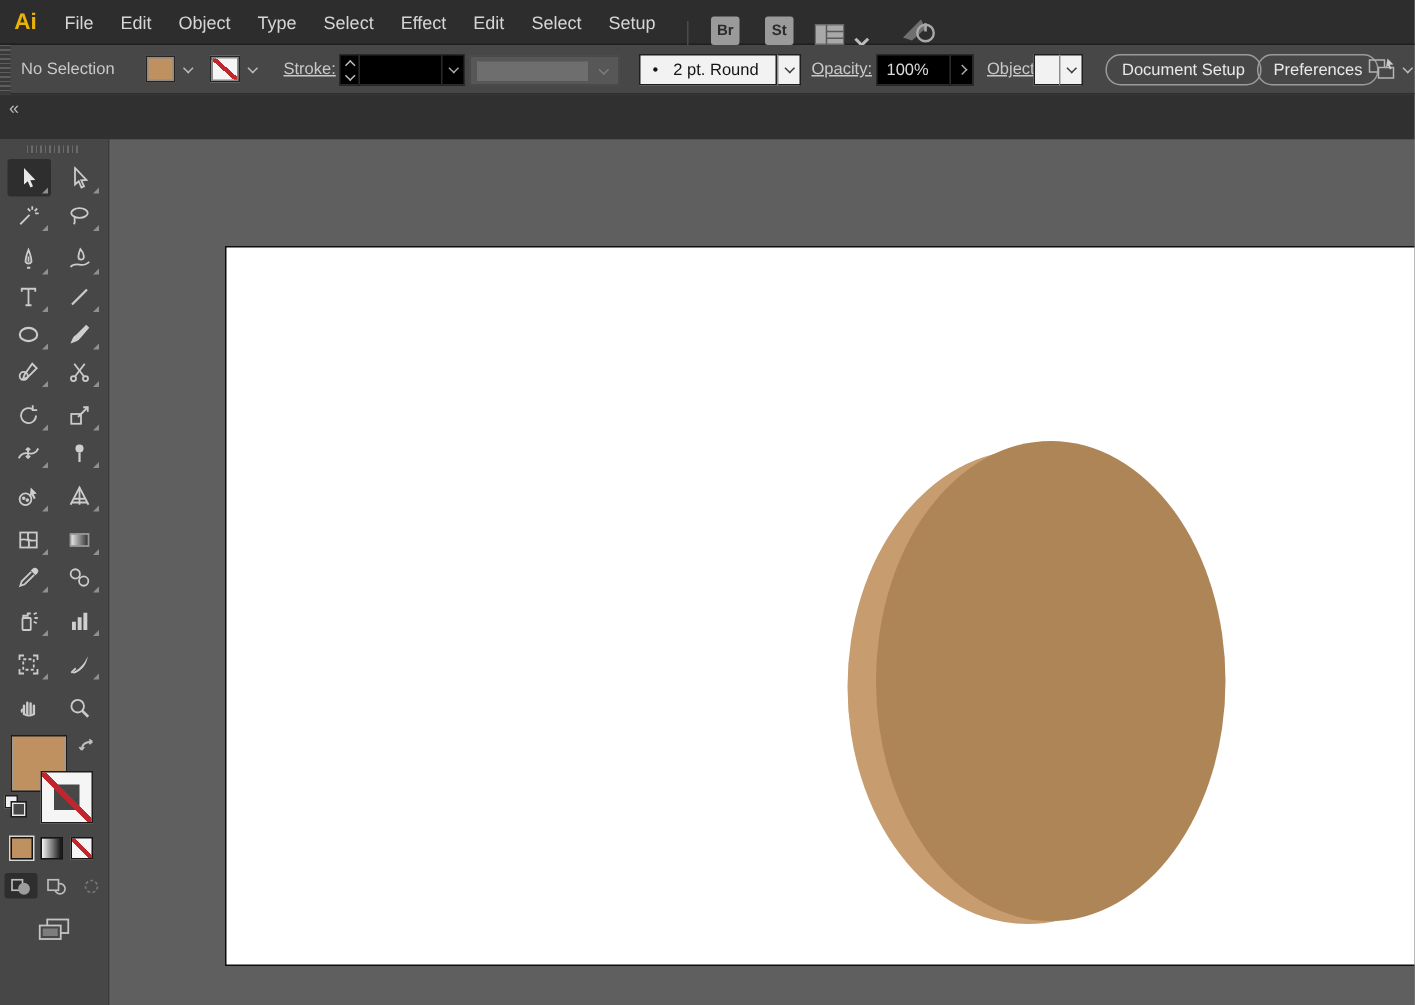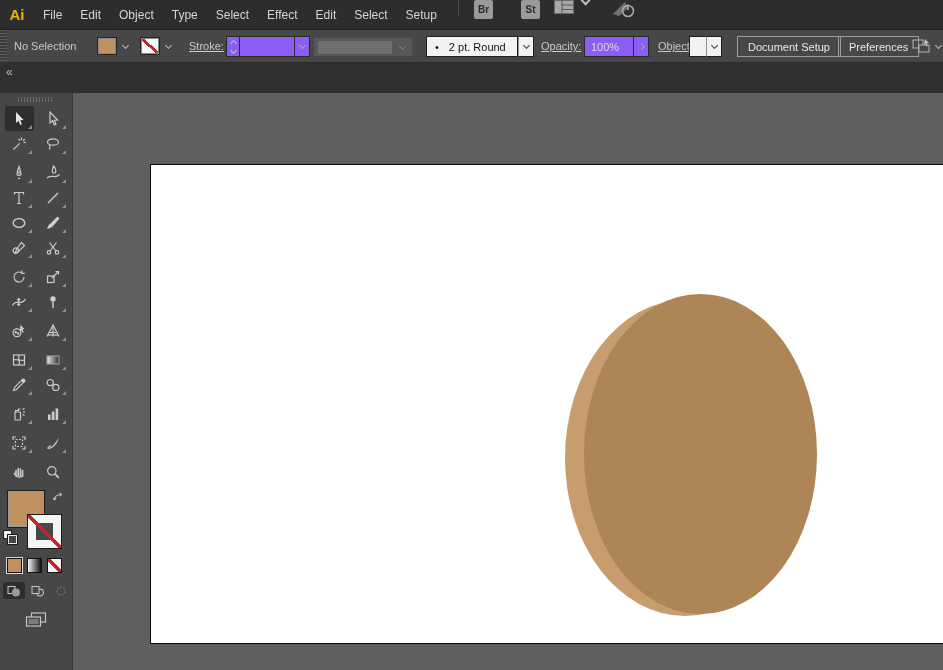--- a/index.html
+++ b/index.html
@@ -6,21 +6,21 @@
   html,body { width:943px; height:670px; overflow:hidden; background:#5f5f5f;
               font-family:"Liberation Sans", sans-serif; }
 
   
   #menubar { position:absolute; left:0; top:0; width:943px; height:30px;
              background:#2d2d2d; border-bottom:1px solid #1f1f1f;
              display:flex; align-items:center; }
   #logo { width:34px; height:30px; display:flex; align-items:center; justify-content:center;
           color:#eab308; font-size:15px; font-weight:bold; }
   .menu-item { color:#d6d6d6; font-size:12px; padding:0 9px; line-height:30px; cursor:default; }
-  #mb-right { position:absolute; left:452px; top:0; height:30px; display:flex; align-items:flex-start; }
+  #mb-right { position:absolute; left:452px; top:0; height:30px; display:flex; align-items:flex-end; }
   .mb-divider { width:1px; height:16px; background:#4a4a4a; margin:0 6px; }
   .sq-icon { width:19px; height:19px; background:#9a9a9a; border-radius:2px; color:#2b2b2b;
              font-size:10px; font-weight:bold; display:flex; align-items:center; justify-content:center;
              margin-left:9px; }
   .ws-icon { margin-left:14px; }
   .chev { width:7px; height:7px; border-right:2px solid #bdbdbd; border-bottom:2px solid #bdbdbd;
           transform:rotate(45deg); display:inline-block; }
   .chev.dark { border-color:#3c3c3c; }
   .chev.small { width:5px; height:5px; border-width:1.5px; }
   #mb-chev { margin-left:8px; margin-top:-3px; }
@@ -32,27 +32,27 @@
   #cb-grip { position:absolute; left:0; top:0; width:7px; height:33px;
              background:repeating-linear-gradient(to bottom,#5e5e5e 0 1px,#3a3a3a 1px 3px); }
   .cb-label { position:absolute; top:10px; font-size:11px; color:#c9c9c9; }
   .cb-label.link { text-decoration:underline; }
   .swatch-box { position:absolute; top:7px; width:20px; height:18px; border:1px solid #242424;
                 box-shadow:inset 0 0 0 1px #8a8a8a; }
   .swatch-none { background:#f5f5f5;
       background-image:linear-gradient(to top right, transparent 44%, #c0272d 44%, #c0272d 56%, transparent 56%); }
   .dd-chev-box { position:absolute; top:7px; width:14px; height:18px; display:flex;
                  align-items:center; justify-content:center; }
-  .dark-field { position:absolute; top:6px; height:21px; background:#8b5cf6; border:1px solid #2a2a2a; }
+  .dark-field { position:absolute; top:6px; height:21px; background:#000000; border:1px solid #2a2a2a; }
   .stepper { display:flex; flex-direction:column; align-items:center; justify-content:center; gap:2px; }
   .stepper .chev { width:5px; height:5px; border-width:1.5px; }
   .stepper .up { transform:rotate(-135deg); margin-top:2px; }
   .white-field { position:absolute; top:6px; height:21px; background:#f2f2f2; border:1px solid #1f1f1f;
                  display:flex; align-items:center; font-size:11px; color:#141414; }
-  .btn { position:absolute; top:6px; height:21px; border:1px solid #9b9b9b; border-radius:0;
+  .btn { position:absolute; top:6px; height:21px; border:1px solid #9b9b9b; border-radius:10px;
          background:transparent; color:#e8e8e8; font-size:11px; padding:0 10px;
          font-family:"Liberation Sans", sans-serif; }
   #cb-widthprofile { position:absolute; left:313px; top:7px; width:100px; height:20px;
                      background:#575757; border:1px solid #494949; display:flex; align-items:center; }
   #cb-widthprofile .preview { width:74px; height:13px; background:#6e6e6e; margin-left:4px; }
   #cb-widthprofile .chev { border-color:#7d7d7d; margin-left:8px; margin-top:-2px; }
 
   
   #tabbar { position:absolute; left:0; top:63px; width:943px; height:30px; background:#303030; }
   #collapse-btn { position:absolute; left:6px; top:2px; color:#bdbdbd; font-size:12px; letter-spacing:-1px; }
@@ -124,21 +124,21 @@
   <div class="menu-item">Object</div>
   <div class="menu-item">Type</div>
   <div class="menu-item">Select</div>
   <div class="menu-item">Effect</div>
   <div class="menu-item">Edit</div>
   <div class="menu-item">Select</div>
   <div class="menu-item">Setup</div>
   <div id="mb-right">
     <div class="mb-divider"></div>
     <div class="sq-icon">Br</div>
-    <div class="sq-icon" style="margin-left:28px">St</div>
+    <div class="sq-icon" style="margin-left:17px">St</div>
     <svg class="ws-icon" width="20" height="14" viewBox="0 0 20 14">
       <rect x="0.5" y="0.5" width="19" height="13" fill="#a8a8a8" stroke="#6a6a6a"></rect>
       <line x1="8" y1="0.5" x2="8" y2="13.5" stroke="#5a5a5a"></line>
       <line x1="8" y1="5" x2="19.5" y2="5" stroke="#5a5a5a"></line>
       <line x1="8" y1="9.5" x2="19.5" y2="9.5" stroke="#5a5a5a"></line>
     </svg>
     <span class="chev" id="mb-chev"></span>
     <svg id="cpu-icon" width="26" height="19" viewBox="0 0 26 19">
       <path d="M2 14 L14 2 L17 8 L8 16 Z" fill="#6f6f6f" stroke="none"></path>
       <circle cx="17" cy="11" r="5.5" fill="none" stroke="#a8a8a8" stroke-width="1.6"></circle>

